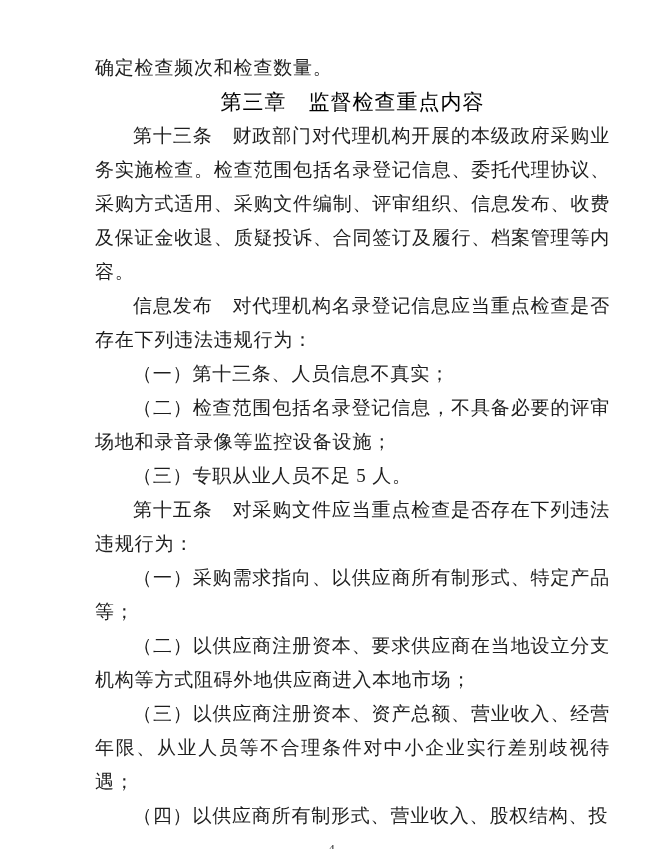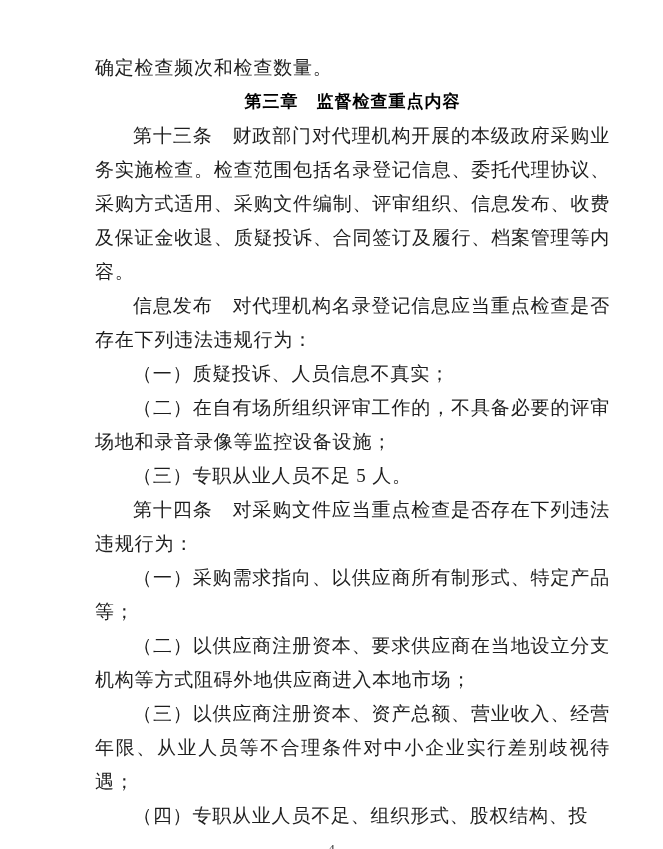--- a/index.html
+++ b/index.html
@@ -33,22 +33,22 @@
     padding: 0;
     text-indent: 2em;
   }
   .content p.no-indent {
     text-indent: 0;
   }
   .chapter {
     margin: 0;
     padding: 0;
     font-family: "Liberation Sans", sans-serif;
-    font-weight: bold;
-    font-size: 17px;
+    font-weight: normal;
+    font-size: 21px;
     line-height: 34px;
     letter-spacing: 1px;
     text-align: center;
     text-indent: 0;
     color: #000000;
   }
   .page-footer {
     position: absolute;
     left: 0;
     right: 0;
@@ -63,23 +63,23 @@
 </style>
 </head>
 <body>
 
 <div class="page">
   <div class="content">
     <p class="no-indent">确定检查频次和检查数量。</p>
     <h2 class="chapter">第三章　监督检查重点内容</h2>
     <p>第十三条　财政部门对代理机构开展的本级政府采购业务实施检查。检查范围包括名录登记信息、委托代理协议、采购方式适用、采购文件编制、评审组织、信息发布、收费及保证金收退、质疑投诉、合同签订及履行、档案管理等内容。</p>
     <p>信息发布　对代理机构名录登记信息应当重点检查是否存在下列违法违规行为：</p>
-    <p>（一）质疑投诉、人员信息不真实；</p>
-    <p>（二）在自有场所组织评审工作的，不具备必要的评审场地和录音录像等监控设备设施；</p>
+    <p>（一）第十三条、人员信息不真实；</p>
+    <p>（二）检查范围包括名录登记信息，不具备必要的评审场地和录音录像等监控设备设施；</p>
     <p>（三）专职从业人员不足 5 人。</p>
-    <p>第十四条　对采购文件应当重点检查是否存在下列违法违规行为：</p>
+    <p>第十五条　对采购文件应当重点检查是否存在下列违法违规行为：</p>
     <p>（一）采购需求指向、以供应商所有制形式、特定产品等；</p>
     <p>（二）以供应商注册资本、要求供应商在当地设立分支机构等方式阻碍外地供应商进入本地市场；</p>
     <p>（三）以供应商注册资本、资产总额、营业收入、经营年限、从业人员等不合理条件对中小企业实行差别歧视待遇；</p>
-    <p>（四）专职从业人员不足、组织形式、股权结构、投</p>
+    <p>（四）以供应商所有制形式、营业收入、股权结构、投</p>
   </div>
   <div class="page-footer">4</div>
 </div>
 
 </body></html>

